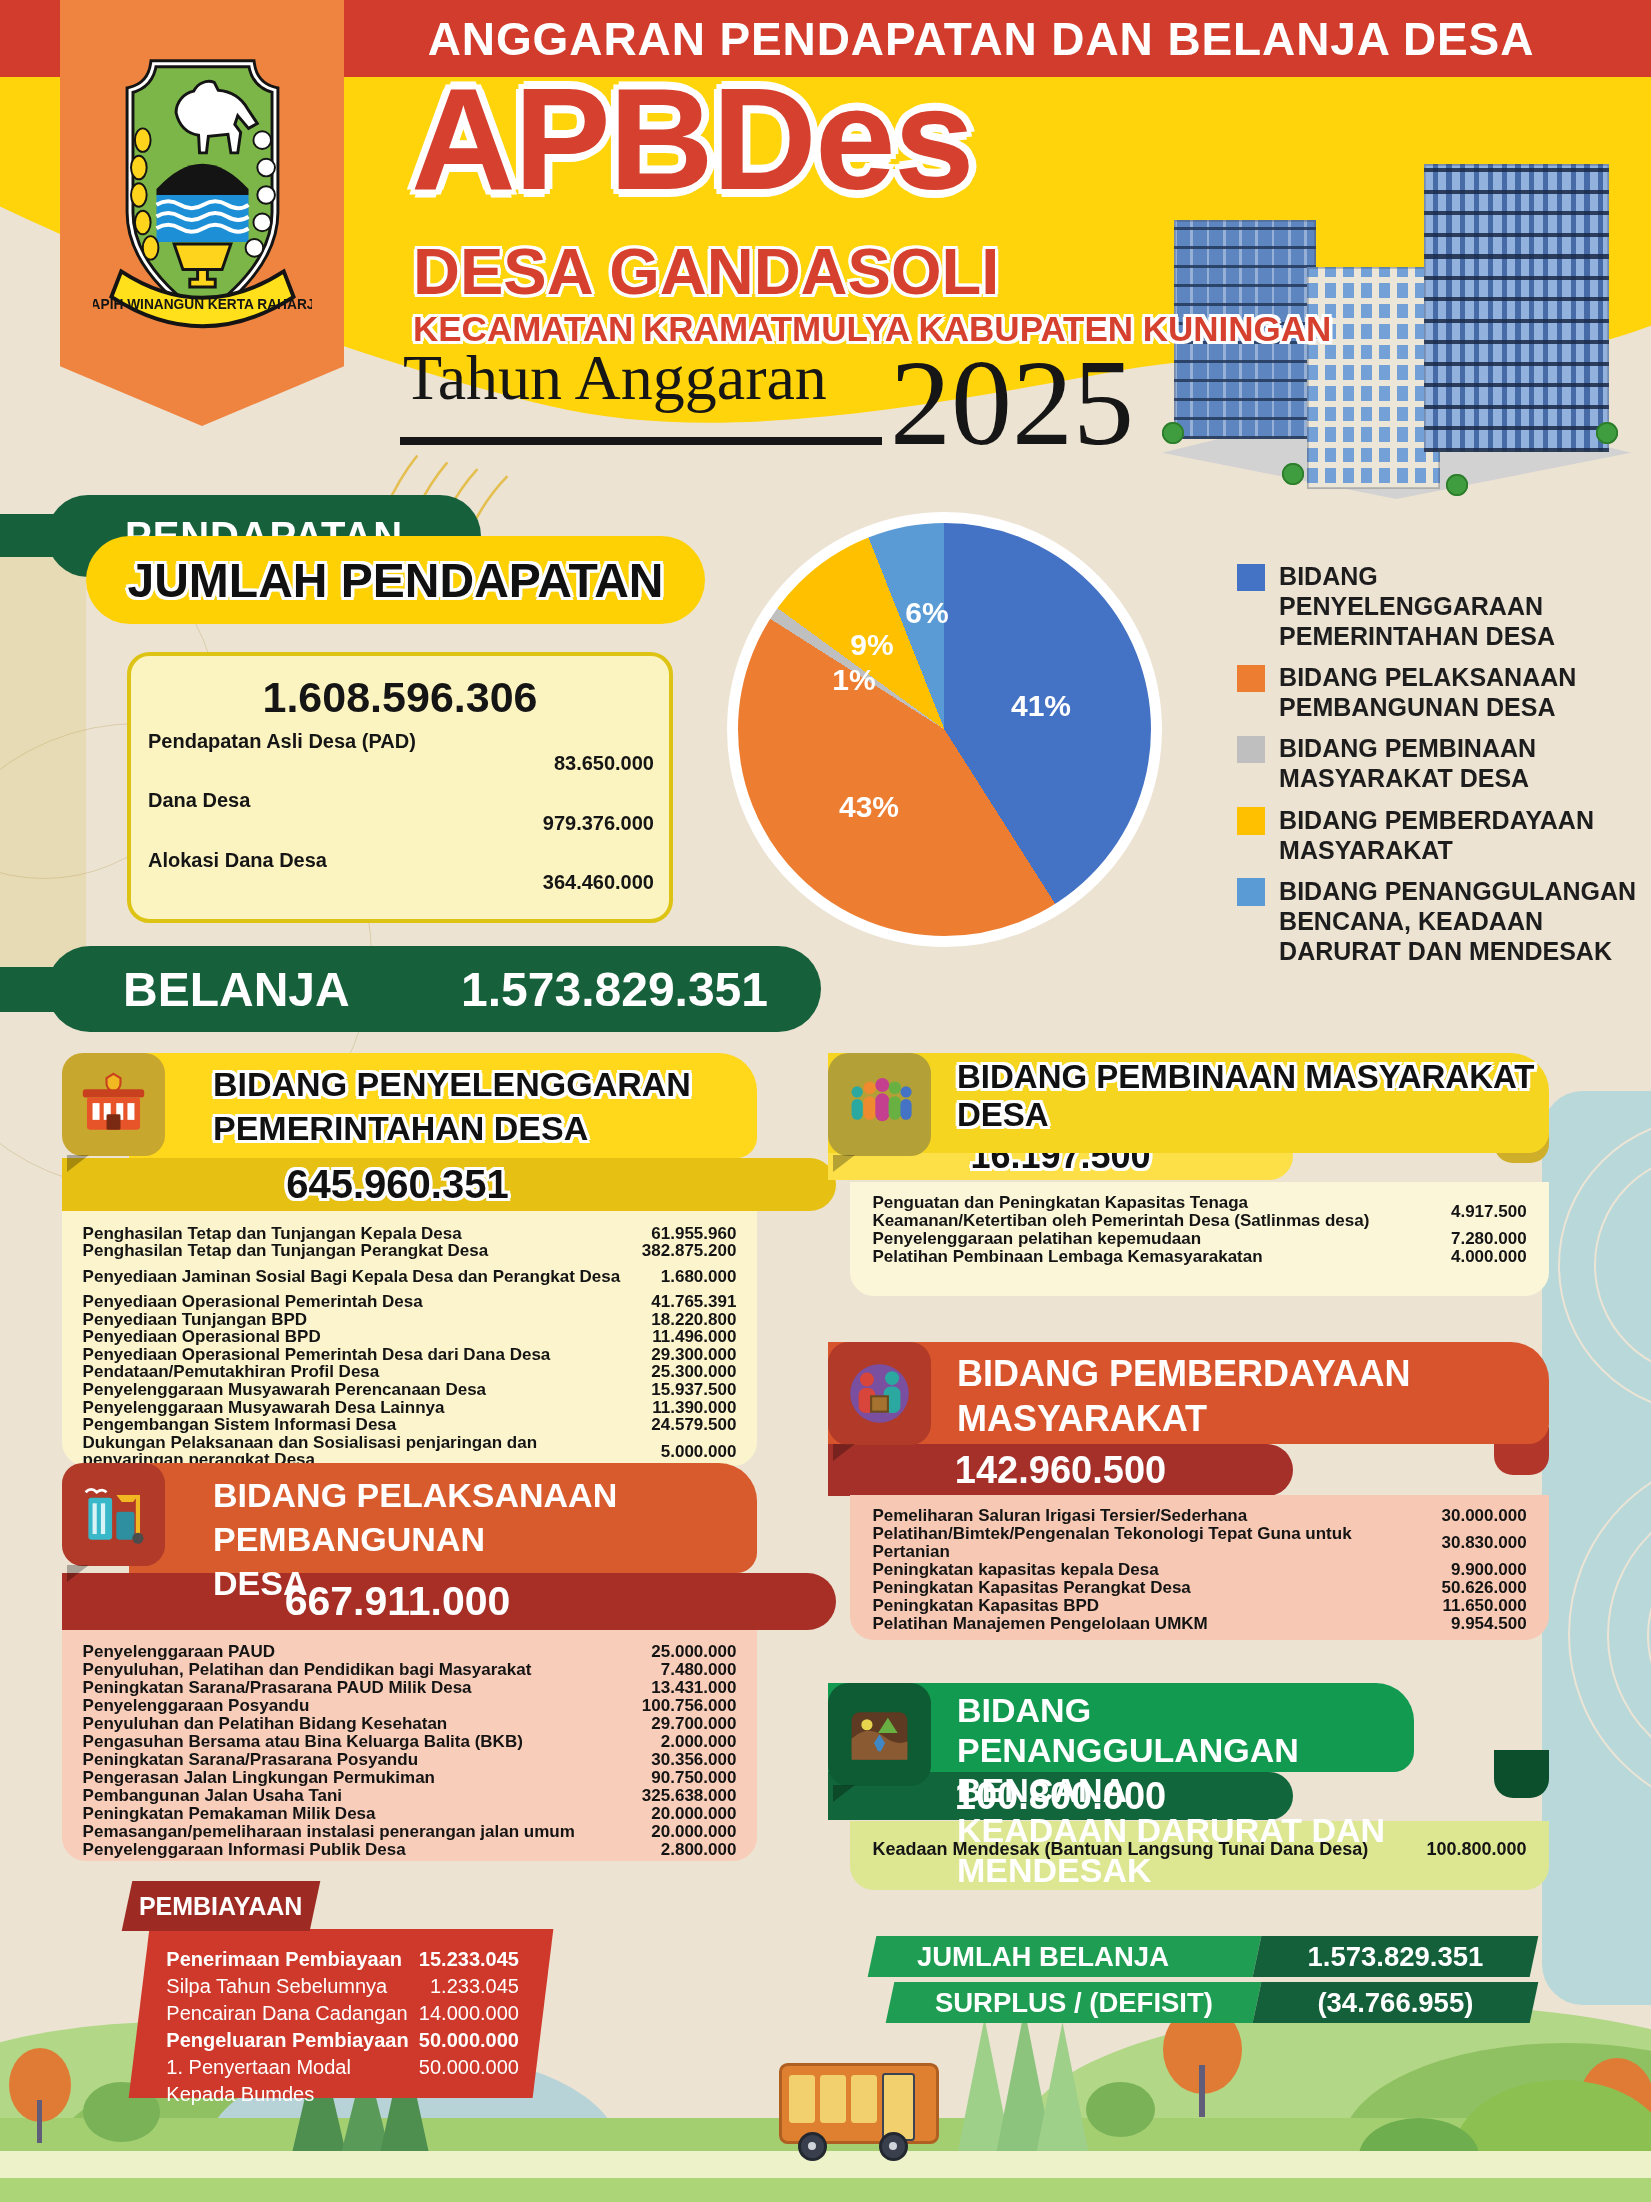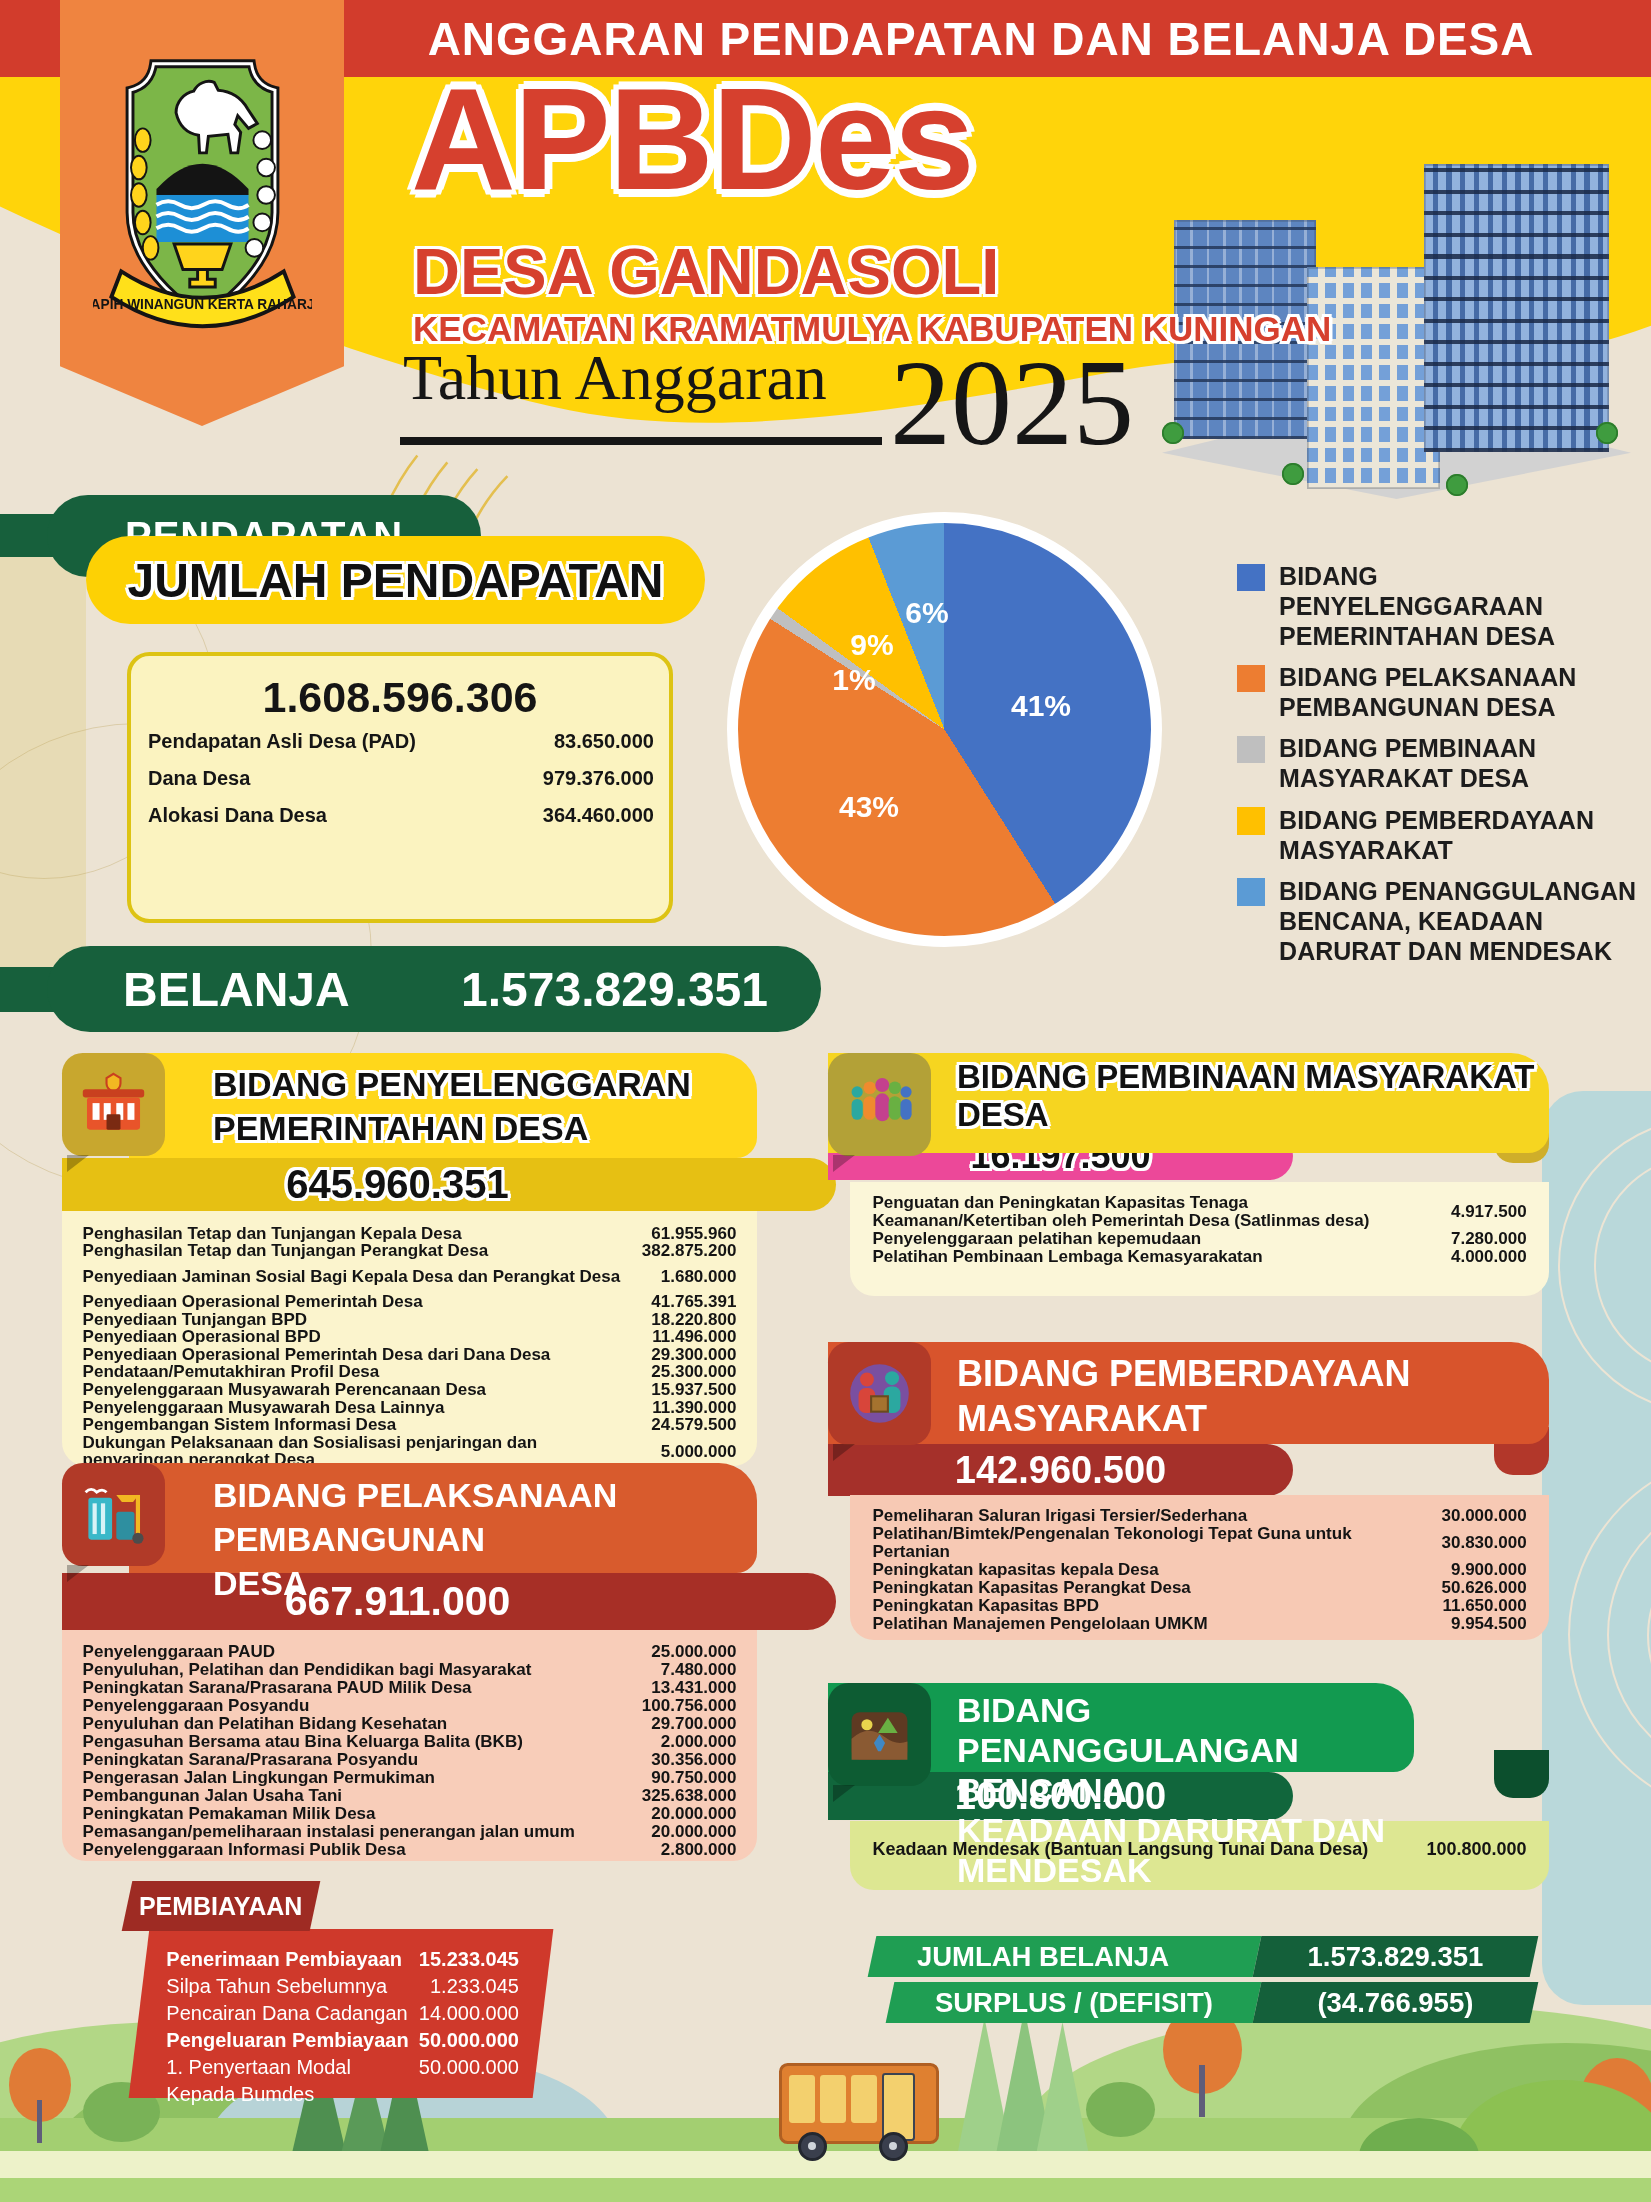--- a/index.html
+++ b/index.html
@@ -41,21 +41,21 @@
   .pill{background:#17603c;border-radius:45px;color:#fff;display:flex;align-items:center;z-index:6;}
   .pill-stem{background:#17603c;z-index:5;}
   .pendapatan-pill{left:47px;top:495px;width:434px;height:82px;justify-content:center;font-size:40px;font-weight:bold;letter-spacing:0.9px;}
   .belanja-pill{left:47px;top:946px;width:774px;height:86px;justify-content:space-between;padding:0 53px 0 76px;box-sizing:border-box;font-size:48px;font-weight:bold;}
   
   .jp-head{left:86px;top:536px;width:619px;height:88px;background:#fdd104;border-radius:46px;z-index:6;
            display:flex;align-items:center;justify-content:center;font-size:48px;font-weight:800;color:#111;}
   .jp-box{left:127px;top:652px;width:546px;height:271px;background:#fbf3c0;border:4.3px solid #ddc313;border-radius:22.4px;box-sizing:border-box;z-index:5;}
   .jp-total{left:127px;top:673px;width:546px;text-align:center;font-size:43px;font-weight:800;z-index:7;}
   .jp-rows{left:148px;top:730px;width:506px;z-index:7;}
-  .jp-row{display:flex;justify-content:space-between;font-size:20px;font-weight:bold;line-height:22.4px;margin-bottom:14.6px;}
+  .jp-row{display:flex;justify-content:space-between;font-size:20px;font-weight:bold;line-height:22.4px;margin-bottom:14.6px;flex-direction:column;}
   .jp-row .l2{display:block;font-weight:bold;}
   .jp-row .val{white-space:nowrap;text-align:right;}
   
   .pie{left:727px;top:512px;width:413px;height:413px;border-radius:50%;border:11.2px solid #fff;z-index:4;}
   .pie-label{position:absolute;transform:translate(-50%,-50%);color:#fff;font-size:30px;font-weight:bold;z-index:5;}
   .legend{left:1237px;top:561px;width:409px;z-index:4;}
   .lg-entry{display:flex;gap:14.6px;margin-bottom:11.2px;}
   .lg-sw{width:27.5px;height:27.5px;flex:0 0 27.5px;margin-top:2.6px;}
   .lg-lb{font-size:25px;font-weight:bold;line-height:30px;color:#1d1d1d;}
   
@@ -76,21 +76,21 @@
   .c1-amt{left:62px;top:1158px;width:774px;height:53px;background:#e6c013;border-radius:0 45px 45px 0;font-size:40px;color:#111;padding-right:103px;box-sizing:border-box;}
   .c1-list{left:62px;top:1211px;width:695px;height:255px;background:#fbf4cd;border-radius:0 0 24px 24px;padding:13.8px 20.6px 0 20.6px;}
   .c1-list .brow{font-size:17px;line-height:17.6px;}
   
   .c2-head{left:129px;top:1463px;width:628px;height:110px;background:#d85b2d;border-radius:0 38px 20.6px 0;padding:10.3px 8.6px 0 84px;font-size:34px;line-height:44px;color:#fff;}
   .c2-amt{left:62px;top:1573px;width:774px;height:57px;background:#a72f26;border-radius:0 45px 45px 0;font-size:41px;color:#fff;padding-right:103px;box-sizing:border-box;}
   .c2-list{left:62px;top:1630px;width:695px;height:231px;background:#f8cdb9;border-radius:0 0 24px 24px;padding:13px 20.6px 0 20.6px;}
   .c2-list .brow{font-size:17px;line-height:18px;}
   
   .c3-head{left:828px;top:1053px;width:721px;height:100px;background:#f6d520;border-radius:0 38px 20.6px 0;padding:5.2px 8.6px 0 129px;font-size:33px;line-height:38px;}
-  .c3-amt{left:828px;top:1132px;width:465px;height:48px;background:#ec4899;border-radius:0 38px 38px 0;font-size:36px;color:#111;}
+  .c3-amt{left:828px;top:1132px;width:465px;height:48px;background:#fde047;border-radius:0 38px 38px 0;font-size:36px;color:#111;}
   .c3-list{left:850px;top:1182px;width:699px;height:114px;background:#fbf6d8;border-radius:0 0 24px 24px;padding:12px 22.4px 0 22.4px;}
   .c3-list .brow{font-size:17px;line-height:18px;}
   
   .c4-head{left:828px;top:1342px;width:721px;height:102px;background:#d8542c;border-radius:0 38px 20.6px 0;padding:8.6px 8.6px 0 129px;font-size:36px;line-height:45px;color:#fff;}
   .c4-amt{left:828px;top:1444px;width:465px;height:52px;background:#a5302a;border-radius:0 38px 38px 0;font-size:38px;color:#fff;}
   .c4-list{left:850px;top:1495px;width:699px;height:145px;background:#f7c9b4;border-radius:0 0 24px 24px;padding:12px 22.4px 0 22.4px;}
   .c4-list .brow{font-size:17px;line-height:18px;}
   
   .c5-head{left:828px;top:1683px;width:586px;height:89px;background:#129a50;border-radius:0 38px 20.6px 0;padding:6.9px 8.6px 0 129px;font-size:34px;line-height:40px;color:#fff;}
   .c5-amt{left:828px;top:1772px;width:465px;height:48px;background:#11663c;border-radius:0 38px 38px 0;font-size:38px;color:#fff;}

